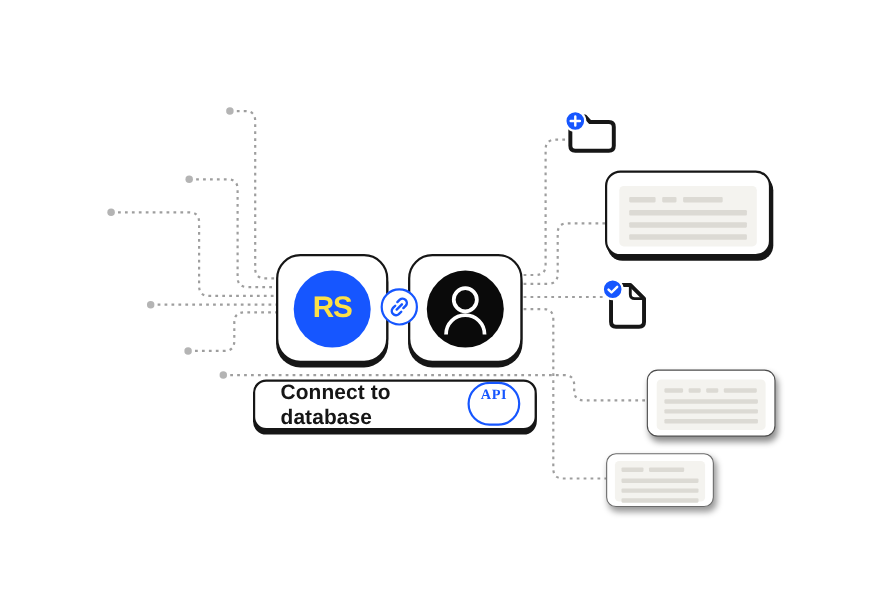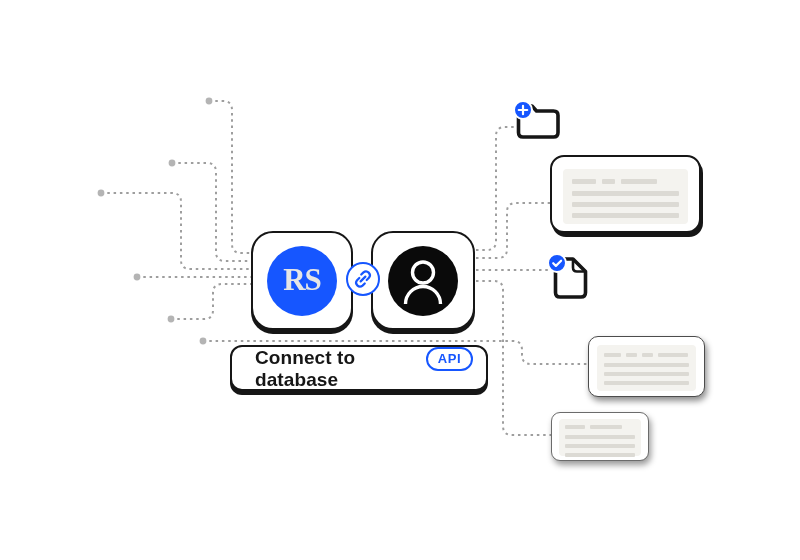--- a/index.html
+++ b/index.html
@@ -22,44 +22,44 @@
     background:#fff;border:2.5px solid var(--ink);border-radius:22px;
     box-shadow:0 4px 0 0 var(--ink);
     display:flex;align-items:center;justify-content:center;z-index:2;
   }
   .tile-circle{
     width:70px;height:70px;border-radius:50%;
     display:flex;align-items:center;justify-content:center;overflow:hidden;
   }
   .rs-circle{background:var(--accent);}
   .rs-text{
-    color:#e5e5e5;font-size:31px;font-weight:800;letter-spacing:-1px;
-    font-family:Liberation Serif, serif;line-height:1;transform:translateY(-1px);
+    color:#fde047;font-size:27px;font-weight:800;letter-spacing:-1px;
+    font-family:Liberation Sans, sans-serif;line-height:1;transform:translateY(-1px);
   }
   .user-circle{background:#0a0a0a;}
 
   .link-badge{
     width:34px;height:34px;border-radius:50%;background:#fff;
     border:2px solid var(--accent);z-index:3;
     display:flex;align-items:center;justify-content:center;
   }
 
   
   .caption-pill{
     left:230px;top:345px;width:258px;height:46px;
     background:#fff;border:2px solid var(--ink);border-radius:12px;
     box-shadow:0 4px 0 0 var(--ink);z-index:2;
     display:flex;align-items:flex-start;justify-content:space-between;
     padding:0 13px 0 23px;
   }
   .caption-text{font-size:19px;font-weight:700;color:var(--ink);letter-spacing:.1px;}
   .api-badge{
     border:2px solid var(--accent);border-radius:999px;color:var(--accent);
-    font-family:Liberation Sans, sans-serif;font-weight:700;font-size:13px;
-    padding:2px 10px 2px;letter-spacing:.5px;background:#fff;line-height:1.2;
+    font-family:Liberation Serif, serif;font-weight:700;font-size:13px;
+    padding:2px 10px 18px;letter-spacing:.5px;background:#fff;line-height:1.2;
   }
 
   
   .doc-card{background:#fff;z-index:1;}
   .doc-card .panel{
     background:var(--panel_bg);border-radius:4px;width:100%;height:100%;
     box-sizing:border-box;
   }
   .doc-card-top{
     left:550px;top:155px;width:151px;height:78px;

